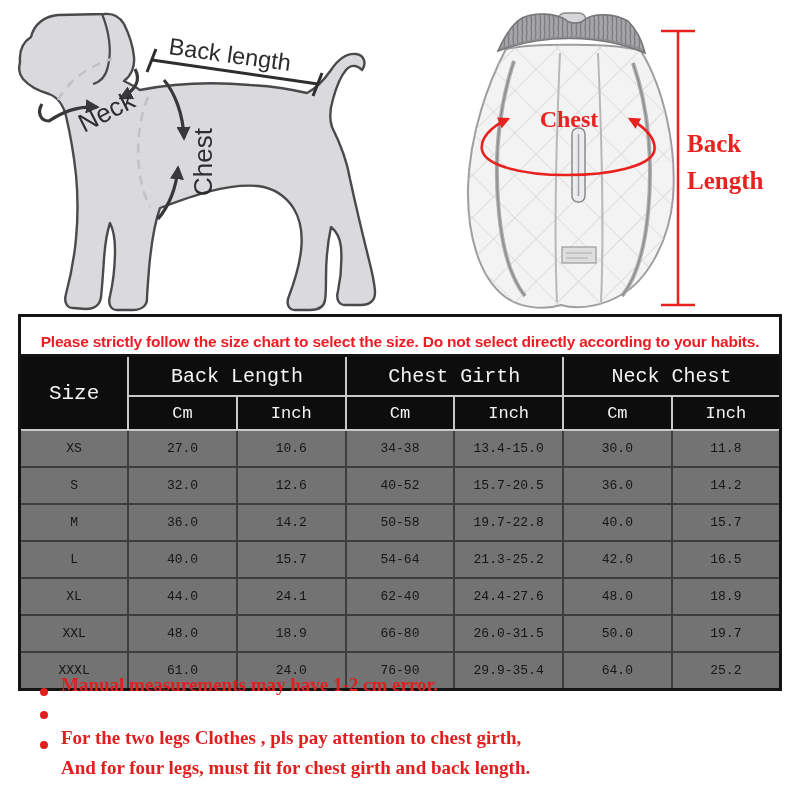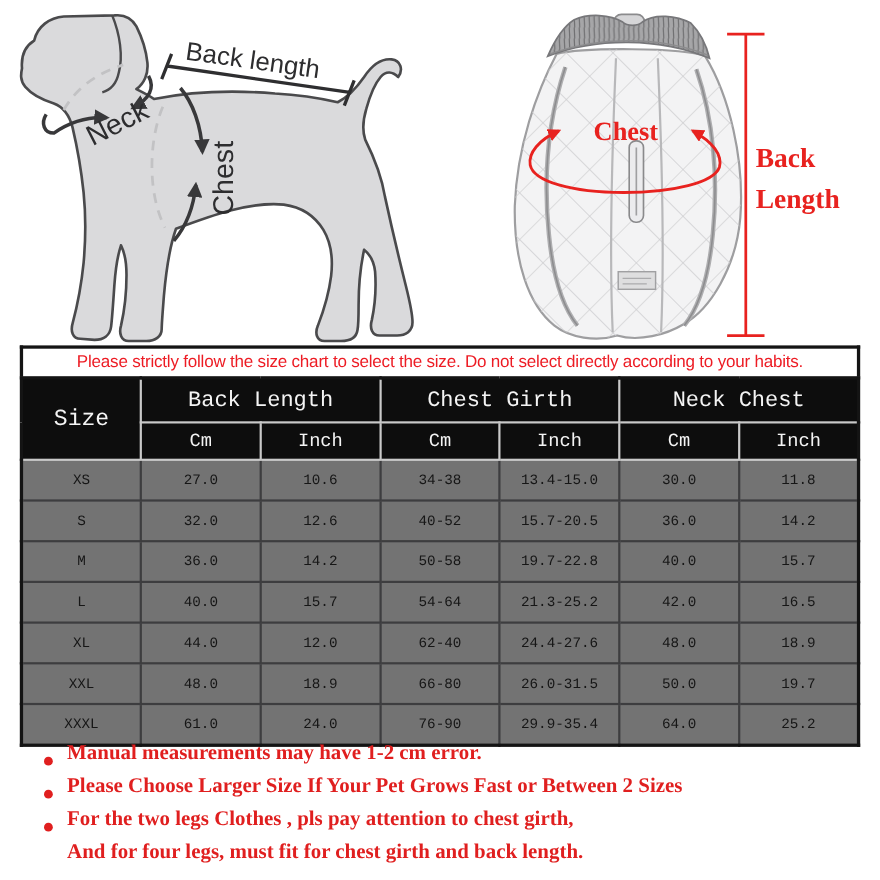--- a/index.html
+++ b/index.html
@@ -6,22 +6,22 @@
   .stage{position:relative;width:800px;height:800px;background:#ffffff;overflow:hidden;
          font-family:"Liberation Sans",sans-serif;}
 
   
   .dog-svg{position:absolute;left:0;top:0;}
   .jacket-svg{position:absolute;left:430px;top:5px;}
 
   
   .chart-wrap{position:absolute;left:18px;top:314px;width:764px;}
   .banner{border:3px solid #141414;border-bottom:none;background:#ffffff;color:#ed1c24;
-          font-size:15.5px;letter-spacing:-0.2px;font-weight:400;text-align:center;
-          white-space:nowrap;overflow:hidden;padding:4px 0 3px;}
+          font-size:15.5px;letter-spacing:-0.2px;font-weight:700;text-align:center;
+          white-space:nowrap;overflow:hidden;padding:16px 0 3px;}
   table.size-chart{width:100%;border-collapse:collapse;table-layout:fixed;
           border:3px solid #141414;font-family:"Liberation Mono",monospace;}
   table.size-chart thead th{background:#0d0d0d;color:#f4f4f4;font-weight:normal;
           border:2px solid #c9c9c9;}
   th.group-h{font-size:20px;height:36px;}
   th.unit-h{font-size:17px;height:30px;}
   th.size-h{font-size:21px;text-align:center;}
   table.size-chart tbody td{background:#737373;color:#161616;text-align:center;
           border:2px solid #3d3d3f;font-size:13px;height:33px;}
 
@@ -187,21 +187,21 @@
           <td>40.0</td>
           <td>15.7</td>
           <td>54-64</td>
           <td>21.3-25.2</td>
           <td>42.0</td>
           <td>16.5</td>
         </tr>
         <tr>
           <td>XL</td>
           <td>44.0</td>
-          <td>12.0</td>
+          <td>24.1</td>
           <td>62-40</td>
           <td>24.4-27.6</td>
           <td>48.0</td>
           <td>18.9</td>
         </tr>
         <tr>
           <td>XXL</td>
           <td>48.0</td>
           <td>18.9</td>
           <td>66-80</td>
@@ -222,21 +222,20 @@
     </table>
   </div>
 
   <div class="notes">
     <div class="note">
       <span class="bullet"></span>
       <span>Manual measurements may have 1-2 cm error.</span>
     </div>
     <div class="note">
       <span class="bullet"></span>
-      <span>Please Choose Larger Size If Your Pet Grows Fast or Between 2 Sizes</span>
     </div>
     <div class="note">
       <span class="bullet"></span>
       <span>For the two legs Clothes , pls pay attention to chest girth,</span>
     </div>
     <div class="cont">And for four legs, must fit for chest girth and back length.</div>
   </div>
 
 </div>
 

